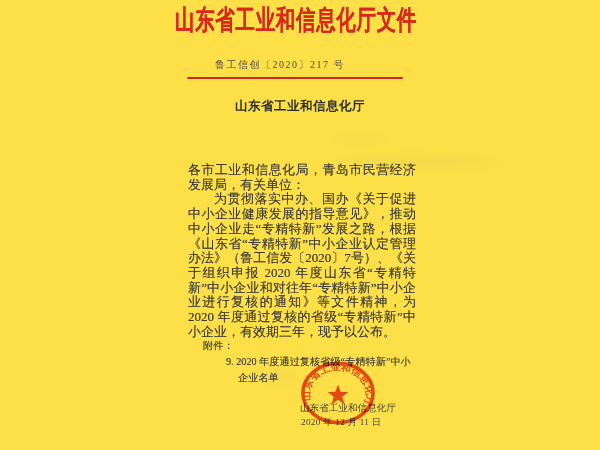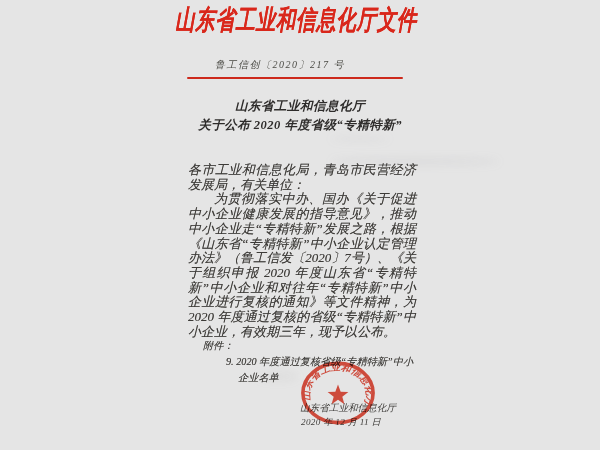--- a/index.html
+++ b/index.html
@@ -2,21 +2,21 @@
 <html><head>
 <meta charset="utf-8">
 <style>
   html,body{margin:0;padding:0;}
   body{
     width:600px;height:450px;
     background:#ffffff;
     font-family:"Liberation Serif","DejaVu Serif",serif;
     position:relative;overflow:hidden;
   }
-  .page{position:absolute;inset:0;background:#e5e5e5;font-style:italic;}
+  .page{position:absolute;inset:0;background:#fde047;}
 
   
   .letterhead{
     position:absolute;top:2px;left:-4px;width:600px;
     text-align:center;
     font-size:27px;font-weight:bold;color:#d9271b;
     transform:scaleX(0.72);transform-origin:50% 50%;
     letter-spacing:1px;white-space:nowrap;
     text-shadow:0 0 .5px #d9271b;
   }
@@ -91,21 +91,20 @@
 <div class="page">
 
   <div class="letterhead">山东省工业和信息化厅文件</div>
 
   <div class="doc-number">鲁工信创〔2020〕217 号</div>
 
   <div class="red-rule"></div>
 
   <div class="doc-title">
     <div>山东省工业和信息化厅</div>
-    <div>关于公布 2020 年度省级“专精特新”</div>
   </div>
 
   <div class="body-text">
     <p>各市工业和信息化局，青岛市民营经济发展局，有关单位：</p>
     <p class="indent">为贯彻落实中办、国办《关于促进中小企业健康发展的指导意见》，推动中小企业走“专精特新”发展之路，根据《山东省“专精特新”中小企业认定管理办法》（鲁工信发〔2020〕7号）、《关于组织申报 2020 年度山东省“专精特新”中小企业和对往年“专精特新”中小企业进行复核的通知》等文件精神，为 2020 年度通过复核的省级“专精特新”中小企业，有效期三年，现予以公布。</p>
   </div>
 
   <div class="attachments">
     <div class="attach-row1">
       <span class="attach-label">附件：</span>

